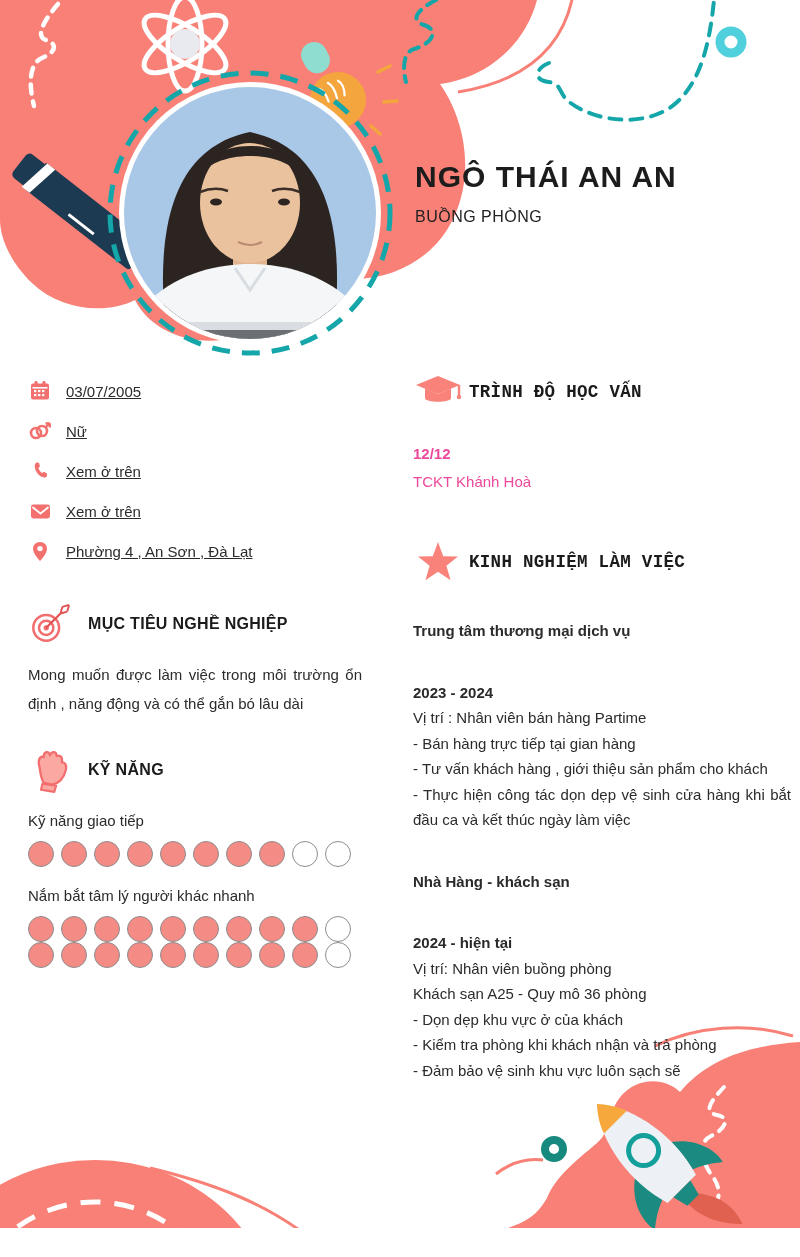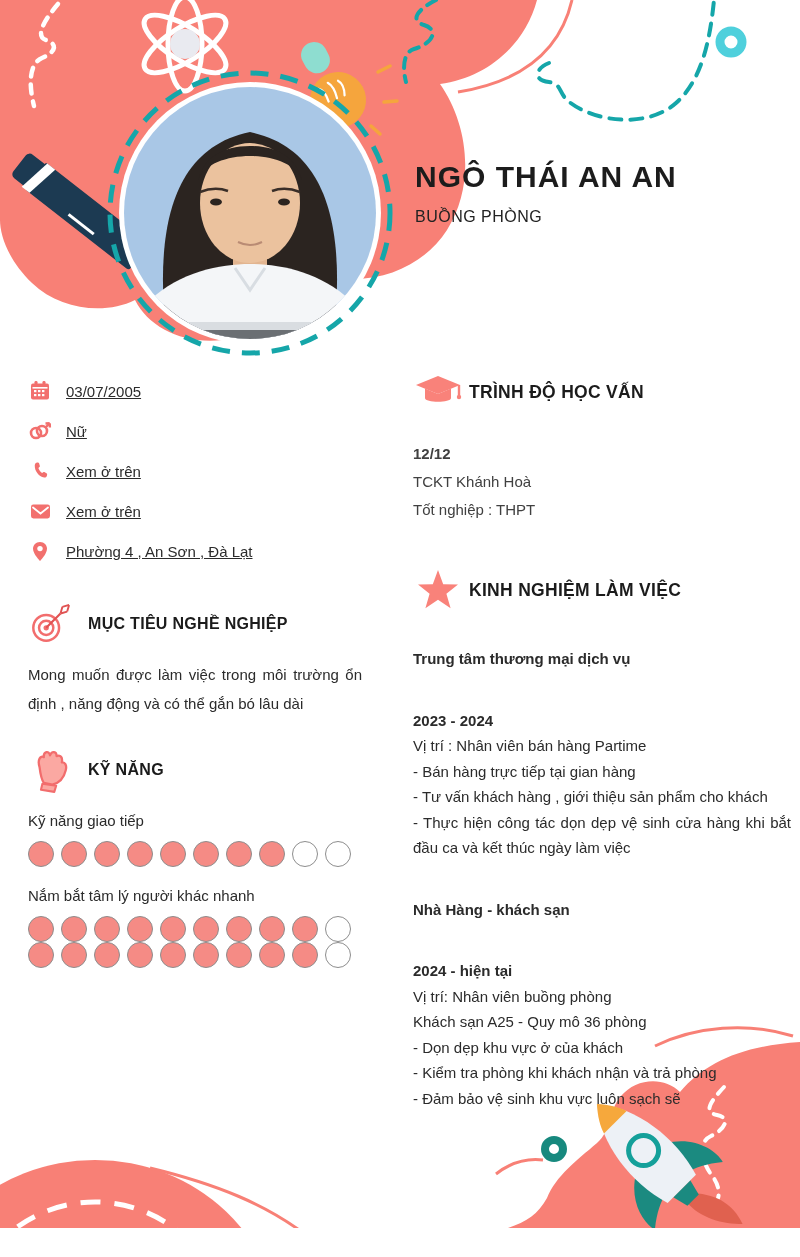--- a/index.html
+++ b/index.html
@@ -24,25 +24,25 @@
   .sec-head .hic{width:44px;height:44px;flex:0 0 44px;margin-right:8px;display:flex;align-items:center;justify-content:center;}
   .sec-head h2{font-size:16px;font-weight:700;color:#1b1b1b;margin:8px;letter-spacing:0.3px;}
 
   .obj-text{font-size:15px;color:#2b2b2b;line-height:29px;text-align:justify;margin:4px 0 0 0;}
 
   .skill-label{font-size:15px;color:#2b2b2b;margin:20px 0 12px 0;}
   .dots{display:flex;gap:7px;}
   .dot{width:26px;height:26px;border-radius:50%;background:#fff;border:1.5px solid #8d8d8d;box-sizing:border-box;}
   .dot.filled{background:#F58B85;}
 
-  .rsec-head{display:flex;align-items:center;margin:0 0 20px 0;}
+  .rsec-head{display:flex;align-items:center;margin:0 0 20px 0;font-family:Liberation Mono, monospace;}
   .rsec-head .hic{width:50px;height:40px;flex:0 0 50px;margin-right:6px;display:flex;align-items:center;justify-content:center;}
   .rsec-head h2{font-size:17.5px;font-weight:700;color:#1b1b1b;margin:0;letter-spacing:0.3px;}
 
-  .edu-line{font-size:15px;color:#404040;line-height:28px;margin:0;}
+  .edu-line{font-size:15px;color:#ec4899;line-height:28px;margin:0;}
   .edu-line.bold{font-weight:700;}
   .edu-block{margin:28px 0 46px 0;}
 
   .job{margin-bottom:30px;}
   .job p{margin:0;font-size:15px;color:#2b2b2b;line-height:25.5px;text-align:justify;}
   .job .org,.job .period{font-weight:700;margin-top:36px;}
 
   .watermark{position:absolute;right:10px;top:1233px;font-family:"Liberation Mono","DejaVu Sans Mono",monospace;font-size:18px;color:#b3b9bf;letter-spacing:1px;}
 </style>
 </head>
@@ -293,21 +293,20 @@
             <path d="M11 15.5 L11 25 C11 30 37 30 37 25 L37 15.5 L24 21 Z" fill="#F9827A"></path>
             <line x1="45" y1="12" x2="45" y2="22" stroke="#F9827A" stroke-width="2.4"></line>
             <circle cx="45" cy="24" r="2.2" fill="#F9827A"></circle>
           </svg>
       </span>
       <h2>TRÌNH ĐỘ HỌC VẤN</h2>
     </div>
     <div class="edu-block">
       <p class="edu-line bold">12/12</p>
       <p class="edu-line">TCKT Khánh Hoà</p>
-      <p class="edu-line">Tốt nghiệp : THPT</p>
     </div>
 
     <div class="rsec-head">
       <span class="hic">
         <svg width="42" height="40" viewBox="0 0 42 40">
             <polygon points="21,0 26.2,14.2 41,14.6 29.4,23.8 33.6,38.2 21,29.8 8.4,38.2 12.6,23.8 1,14.6 15.8,14.2" fill="#F9827A"></polygon>
           </svg>
       </span>
       <h2>KINH NGHIỆM LÀM VIỆC</h2>
     </div>

